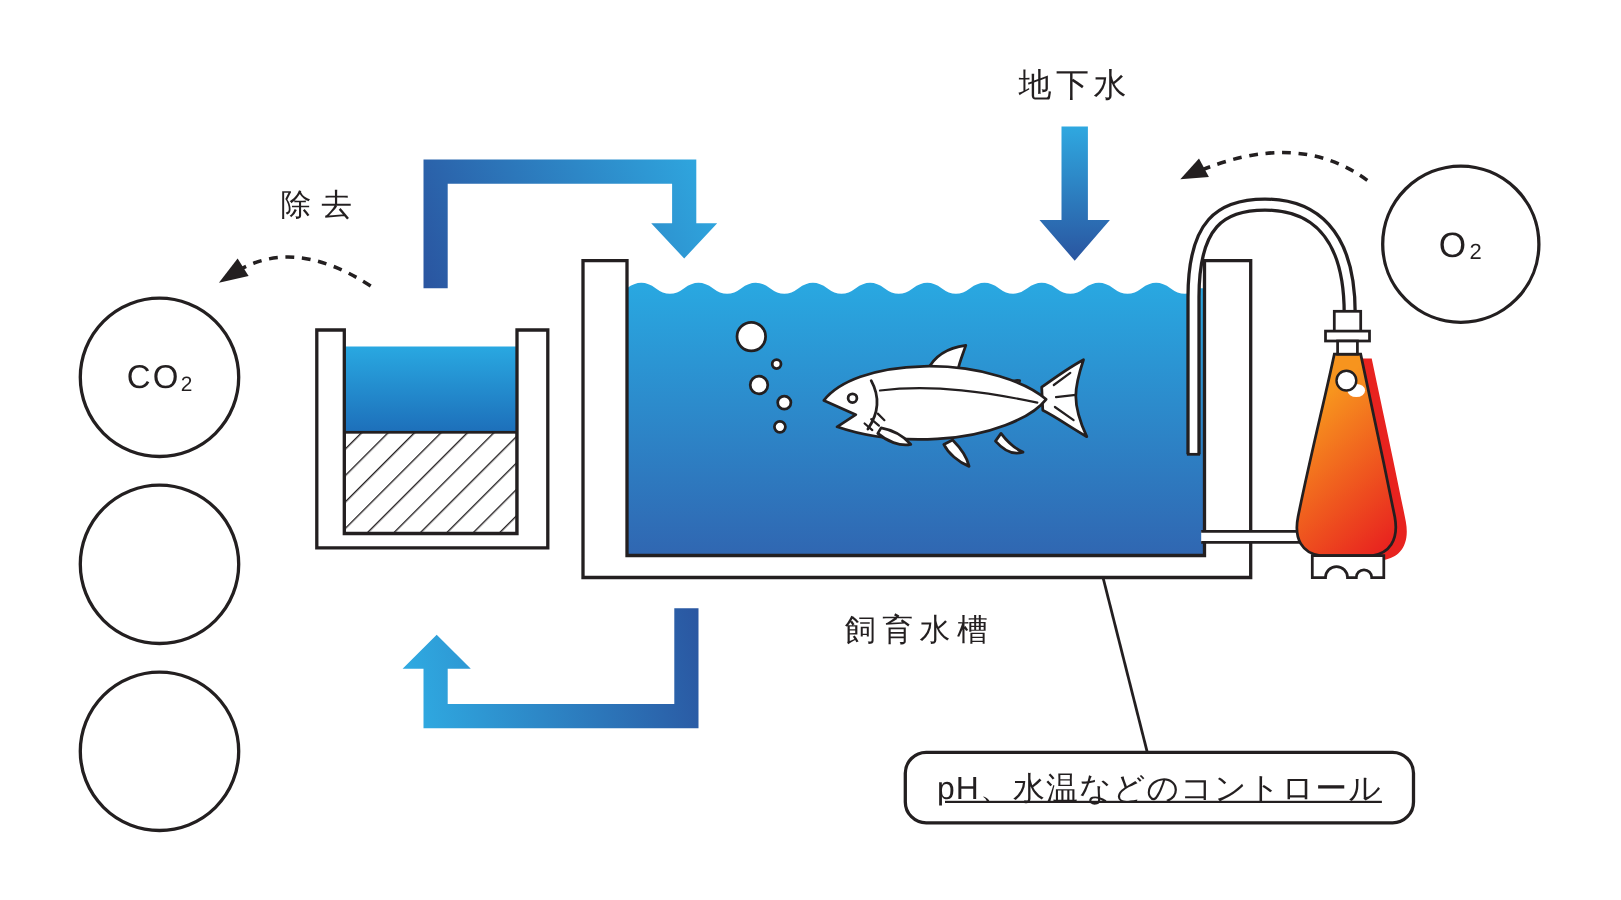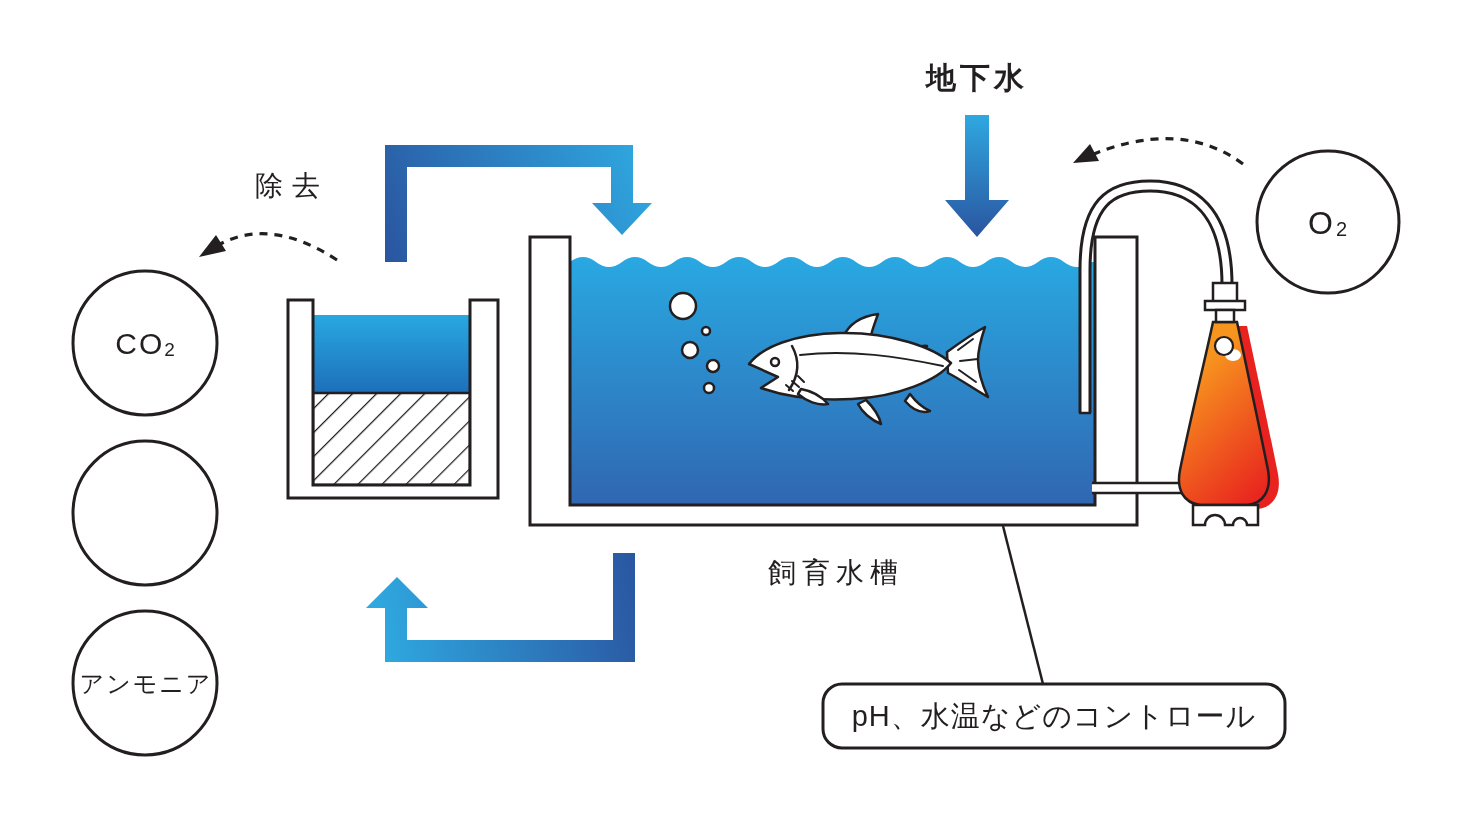--- a/index.html
+++ b/index.html
@@ -18,22 +18,22 @@
   .lbl{position:absolute; transform:translate(-50%,-50%); white-space:nowrap;
        color:var(--outline); text-align:center;}
   .lbl-removal{font-size:28px; letter-spacing:9px; font-weight:500;}
   .lbl-gas{font-size:30px; letter-spacing:2px;}
   .lbl-gas .sub{font-size:19px; vertical-align:-0.12em;}
   .lbl-o2{font-size:32px; letter-spacing:3px;}
   .lbl-o2 .sub{font-size:20px; vertical-align:-0.12em;}
   .lbl-circle{font-size:24px; letter-spacing:2px; line-height:42px;}
   .lbl-filter{font-size:30px; letter-spacing:6px; font-weight:500;}
   .lbl-tank{font-size:28px; letter-spacing:6px; font-weight:500;}
-  .lbl-gw{font-size:30px; letter-spacing:4px; font-weight:700;}
-  .lbl-control{font-size:29px; letter-spacing:1px;}
+  .lbl-gw{font-size:30px; letter-spacing:4px; font-weight:400;}
+  .lbl-control{font-size:29px; letter-spacing:1px;text-decoration:underline;}
   
   .st-wt{stop-color:var(--water-top);} .st-wb{stop-color:var(--water-bottom);}
   .st-fwt{stop-color:var(--filter-water-top);} .st-fwb{stop-color:var(--filter-water-bottom);}
   .st-pd{stop-color:var(--pipe-dark);} .st-pl{stop-color:var(--pipe-light);}
   .st-co{stop-color:var(--cone-orange);} .st-cr{stop-color:var(--cone-red);}
 </style>
 </head>
 <body>
 
 <div id="stage">
@@ -156,23 +156,20 @@
   <rect x="823" y="684" width="462" height="64" rx="19" fill="#ffffff" stroke="#231f20" stroke-width="3"></rect>
 </svg>
 
 <div class="lbl lbl-removal" style="left:268px; top:186px;margin-left:24px;">除去</div>
 
 <div class="lbl lbl-gas" style="left:146px; top:344px;">
   <span>CO</span><span class="sub">2</span>
 </div>
 
 
-<div class="lbl lbl-circle" style="left:146px; top:684px;">
-  <div>アンモニア</div>
-</div>
 
 
 <div class="lbl lbl-tank" style="left:836px; top:573px;">飼育水槽</div>
 
 <div class="lbl lbl-gw" style="left:977px; top:78px;">地下水</div>
 
 <div class="lbl lbl-o2" style="left:1329px; top:223px;text-align:right;">
   <span>O</span><span class="sub">2</span>
 </div>
 

